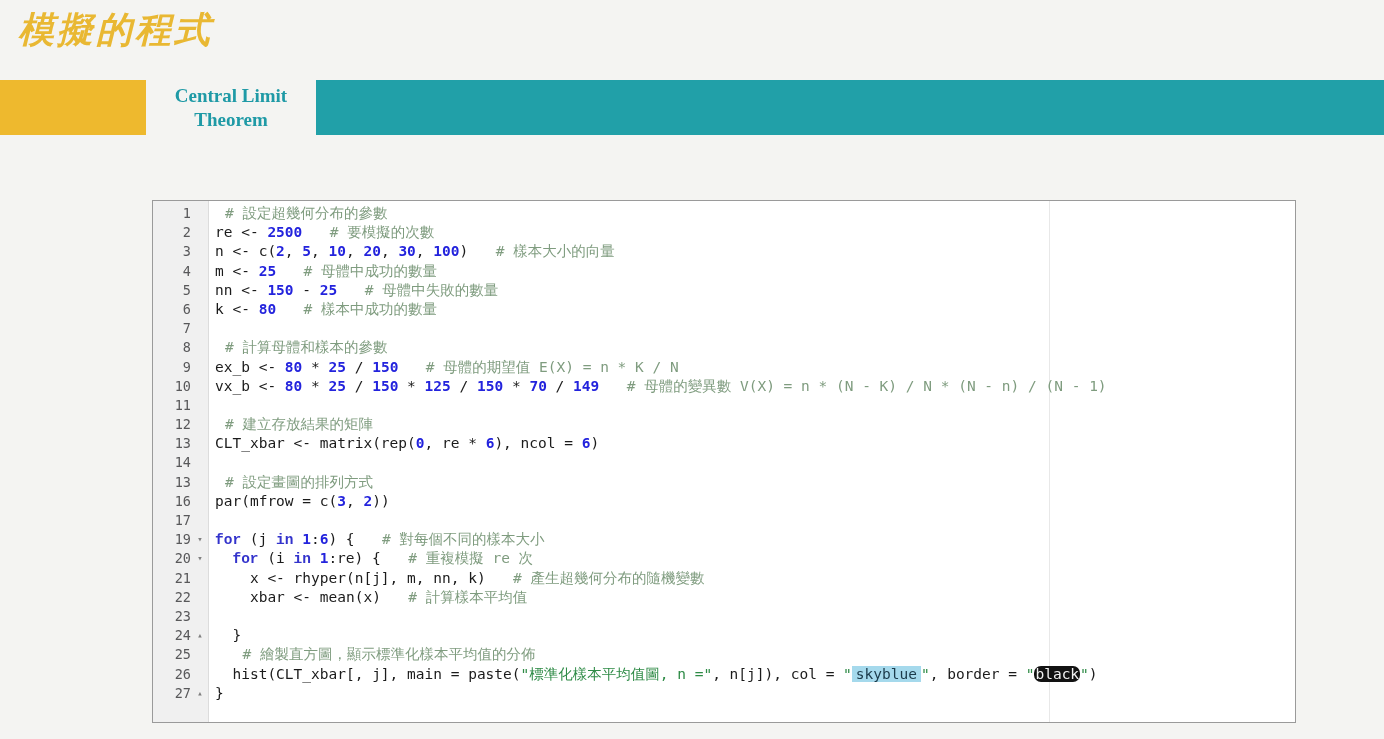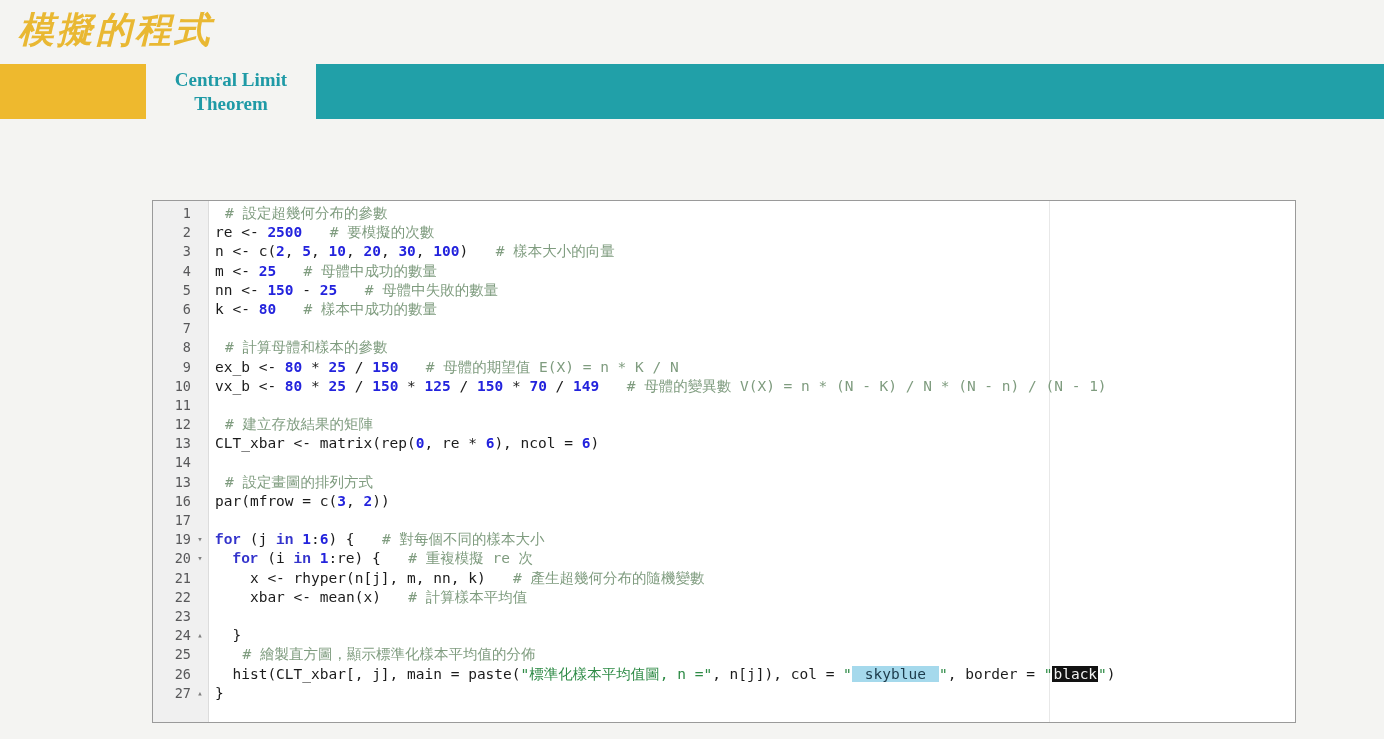--- a/index.html
+++ b/index.html
@@ -28,21 +28,21 @@
     color: #e9b833;
     letter-spacing: 3px;
     line-height: 48px;
     white-space: nowrap;
   }
 
   
   .banner {
     position: absolute;
     left: 0;
-    top: 64px;
+    top: 80px;
     width: 1384px;
     height: 47px;
   }
   .banner-left-block {
     position: absolute;
     left: 0;
     top: 0;
     width: 146px;
     height: 55px;
     background: #eeb92e;
@@ -142,26 +142,27 @@
     white-space: pre;
     font-family: "DejaVu Sans Mono", "Liberation Mono", monospace;
   }
   .cm { color: #7f9c7f; margin-left: 10px; }
   .num { color: #2323dd; font-weight: 700; }
   .kw  { color: #3333cc; font-weight: 700; font-family: Liberation Mono, monospace; }
   .str { color: #2e8b46; }
   .hl-sky {
     background: #a5d9ec;
     color: #1b3a4a;
-    padding: 0 13px;
+    padding: 0 4px;
   }
   .hl-black {
     background: #121212;
     color: #f2f2f2;
     padding: 0 1px;
+    border-radius: 7px;
   }
 </style>
 </head>
 <body>
 
 <div class="slide-title">模擬的程式</div>
 
 <div class="banner">
   <div class="banner-left-block"></div>
   <div class="banner-right-block"></div>

